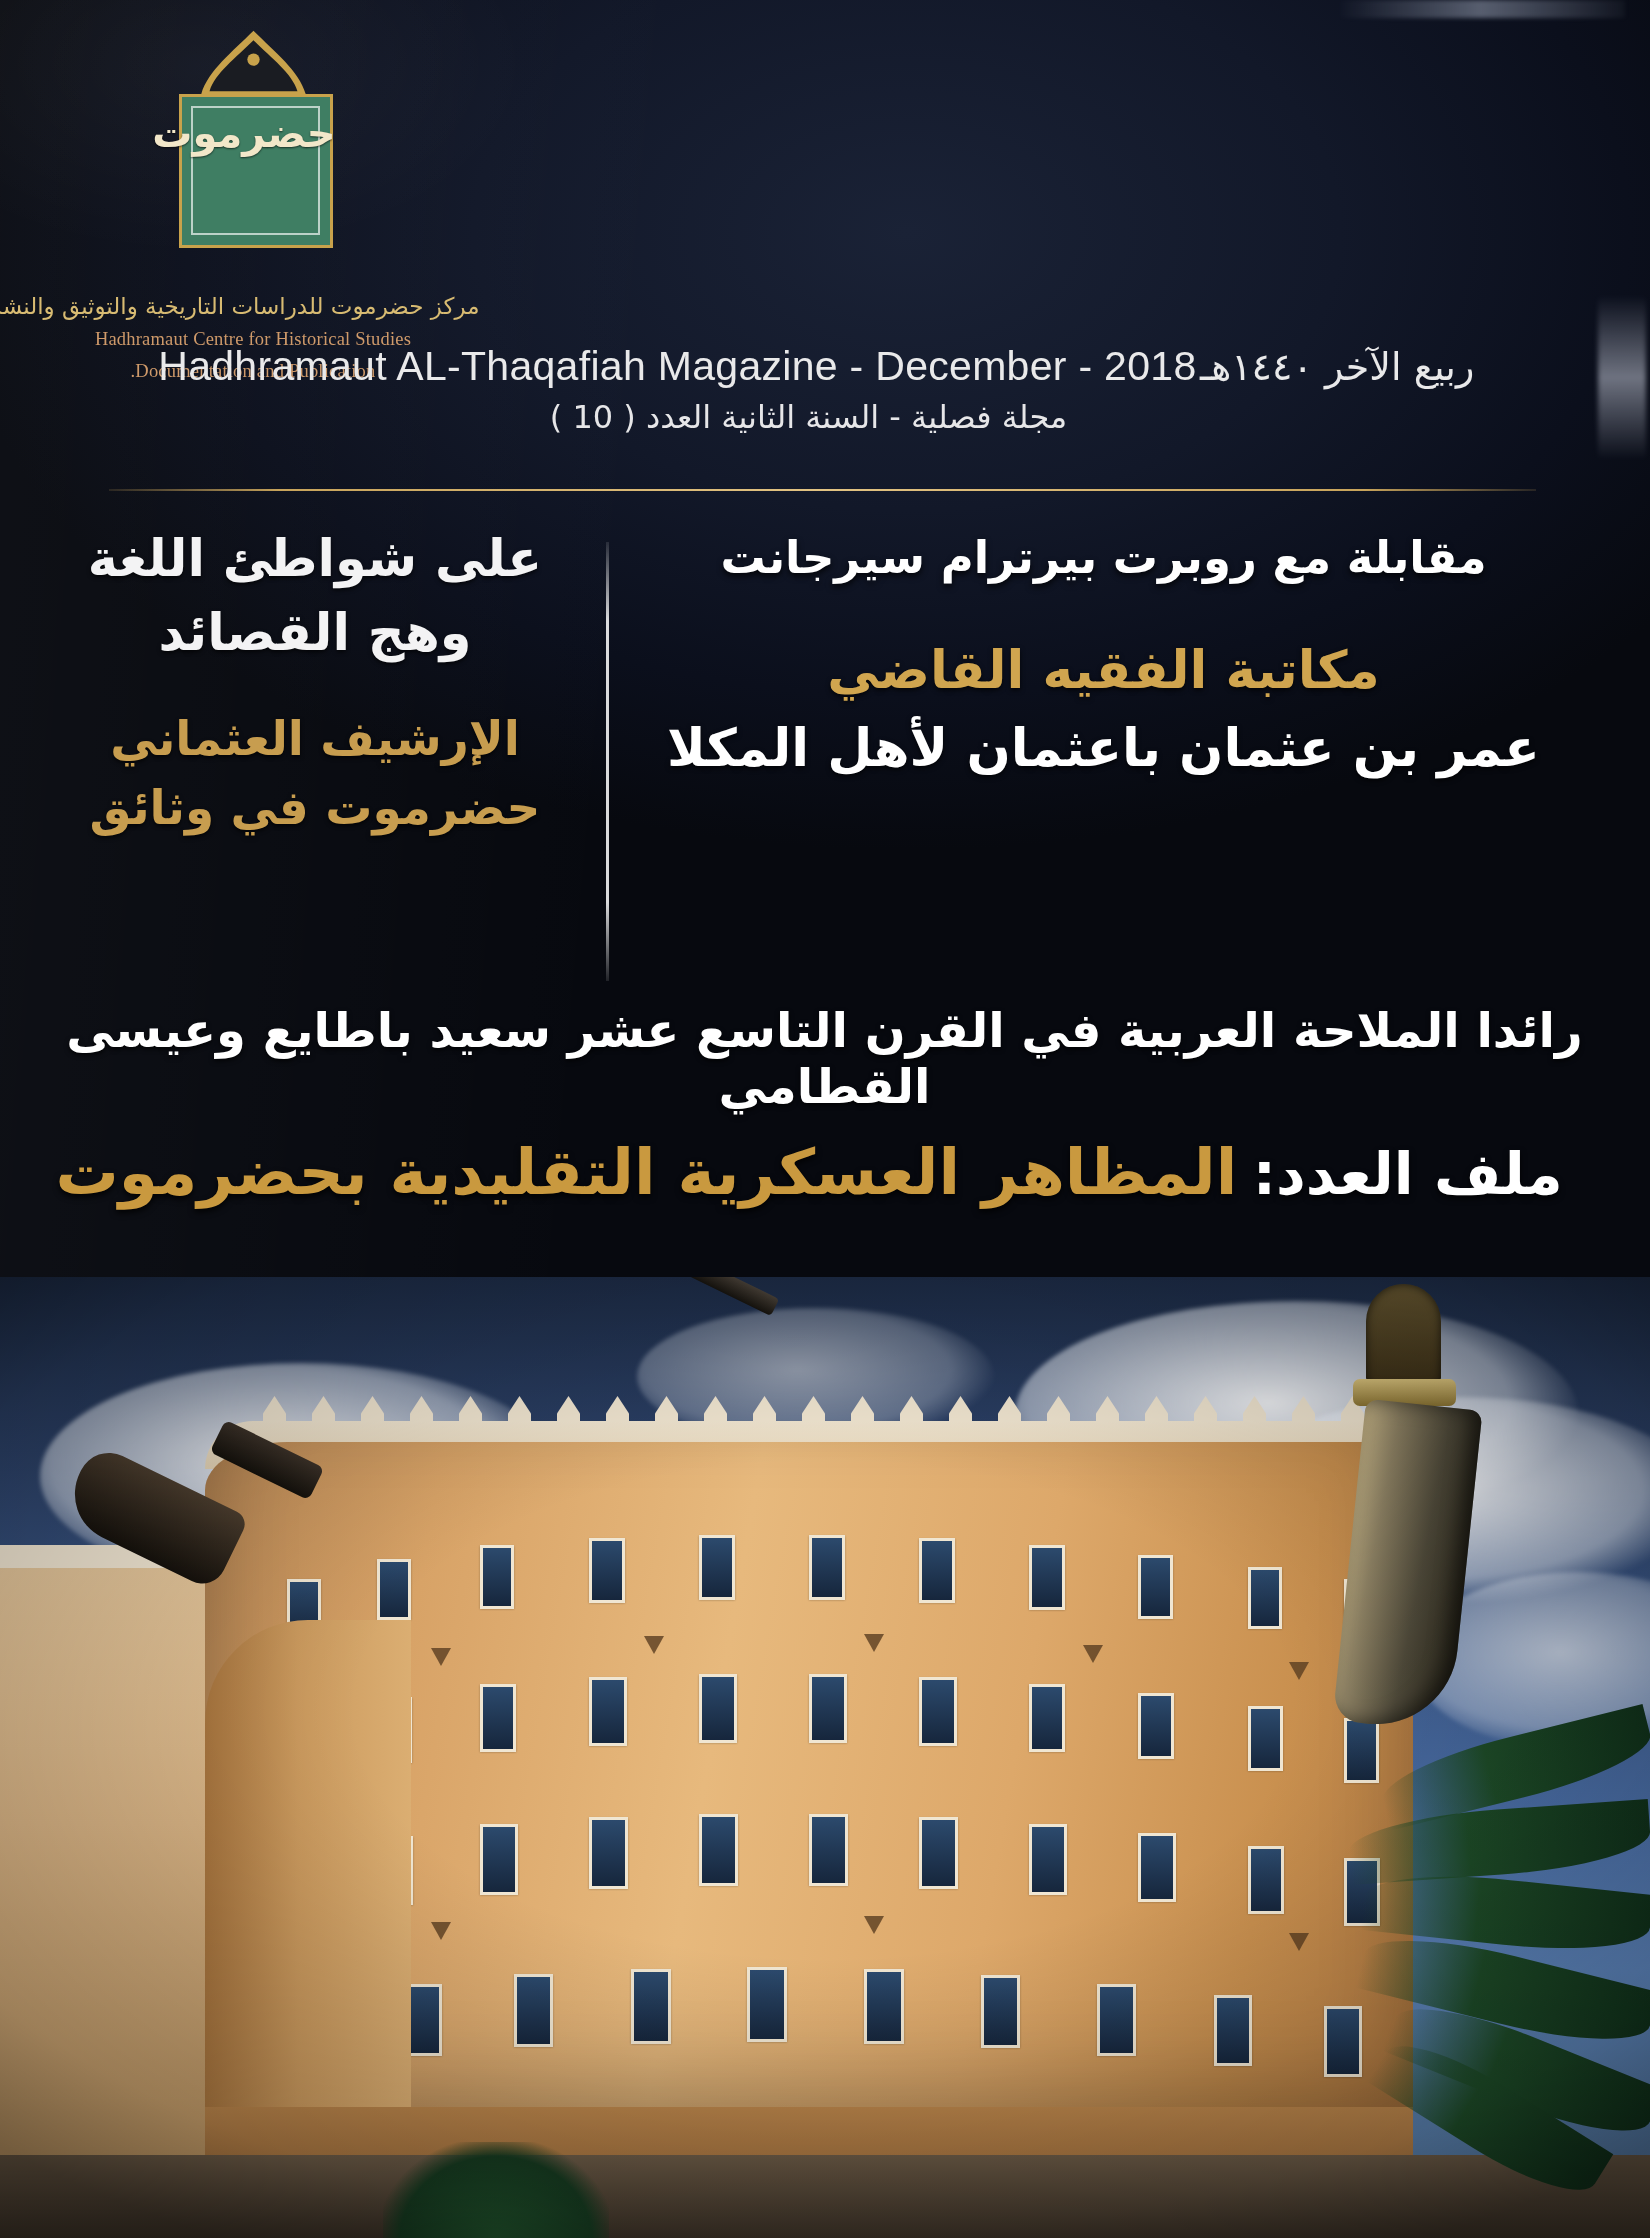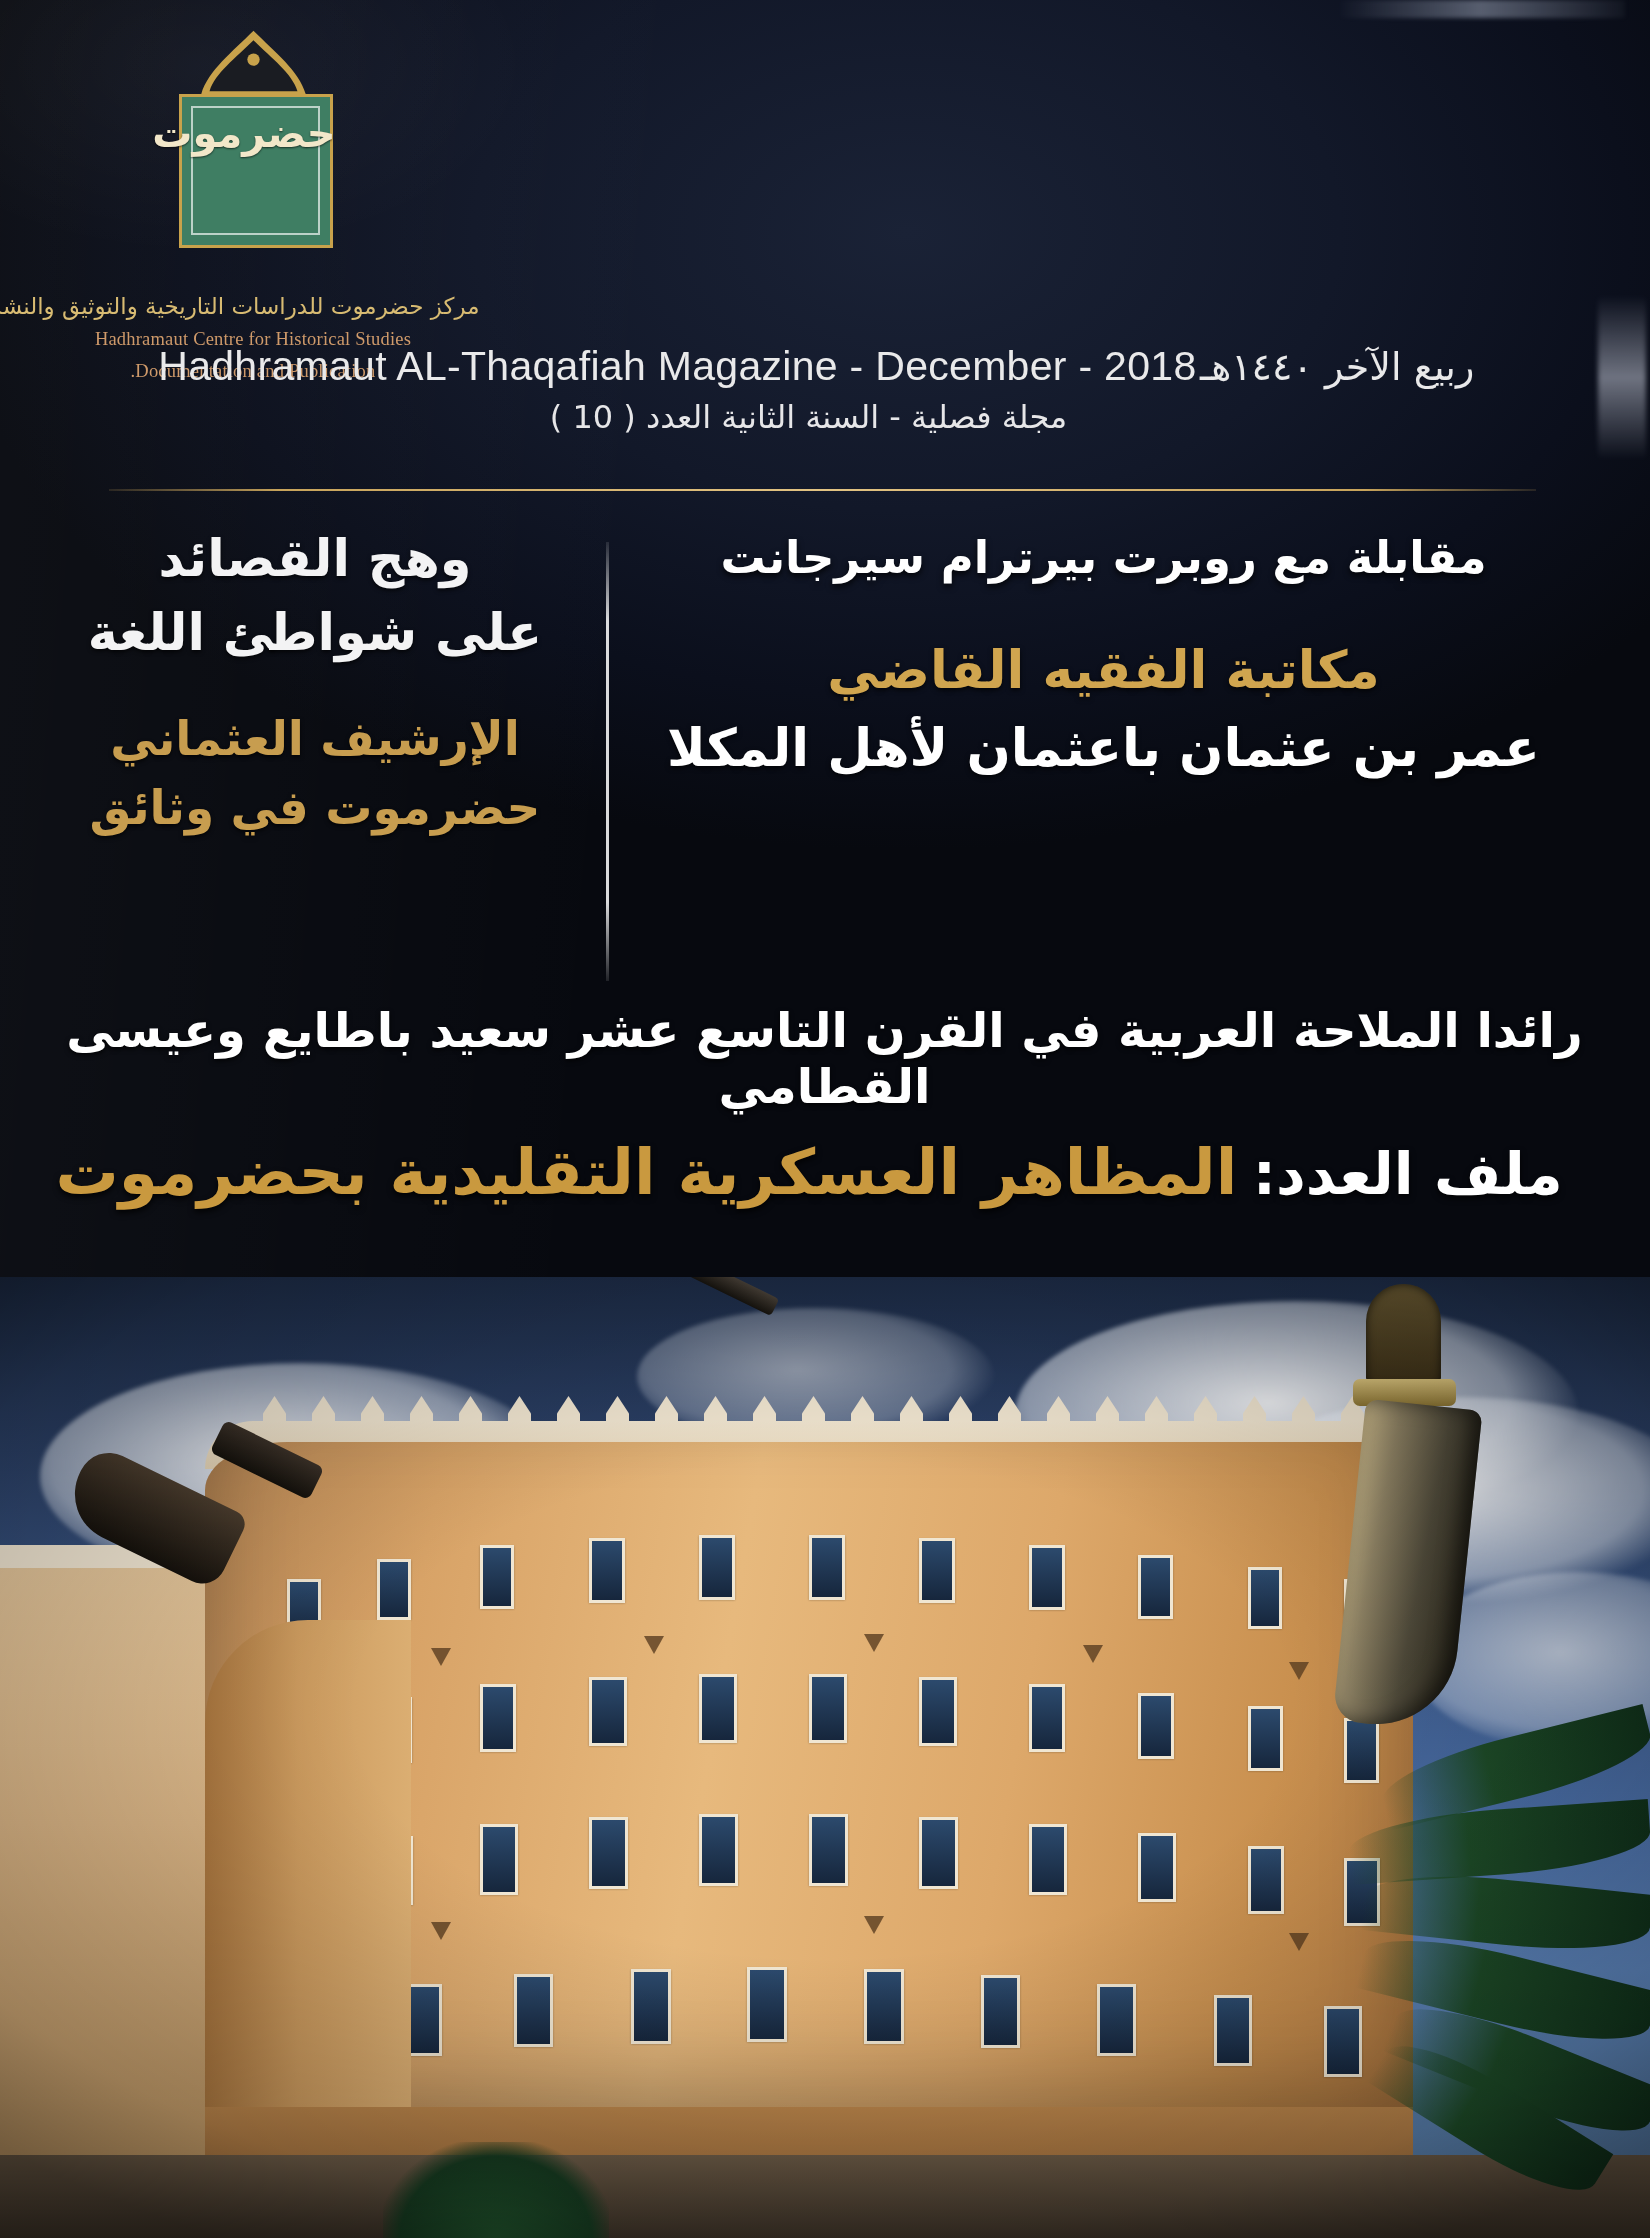--- a/index.html
+++ b/index.html
@@ -402,22 +402,22 @@
       <span class="title-en-ar">ربيع الآخر ١٤٤٠هـ</span>
     </div>
 
     <div class="subline">مجلة فصلية - السنة الثانية العدد ( 10 )</div>
   </div>
 
   <div class="hr-gold"></div>
   <div class="divider-v"></div>
 
   <div class="col-left">
+    <div class="hl-white">على شواطئ اللغة</div>
     <div class="hl-white">وهج القصائد</div>
-    <div class="hl-white">على شواطئ اللغة</div>
     <div class="gap-sm"></div>
     <div class="hl-gold">الإرشيف العثماني</div>
     <div class="hl-gold">حضرموت في وثائق</div>
   </div>
 
   <div class="col-right">
     <div class="hl-big-white">مقابلة مع روبرت بيرترام سيرجانت</div>
     <div class="hl-gold2">مكاتبة الفقيه القاضي</div>
     <div class="hl-white2">عمر بن عثمان باعثمان لأهل المكلا</div>
   </div>

